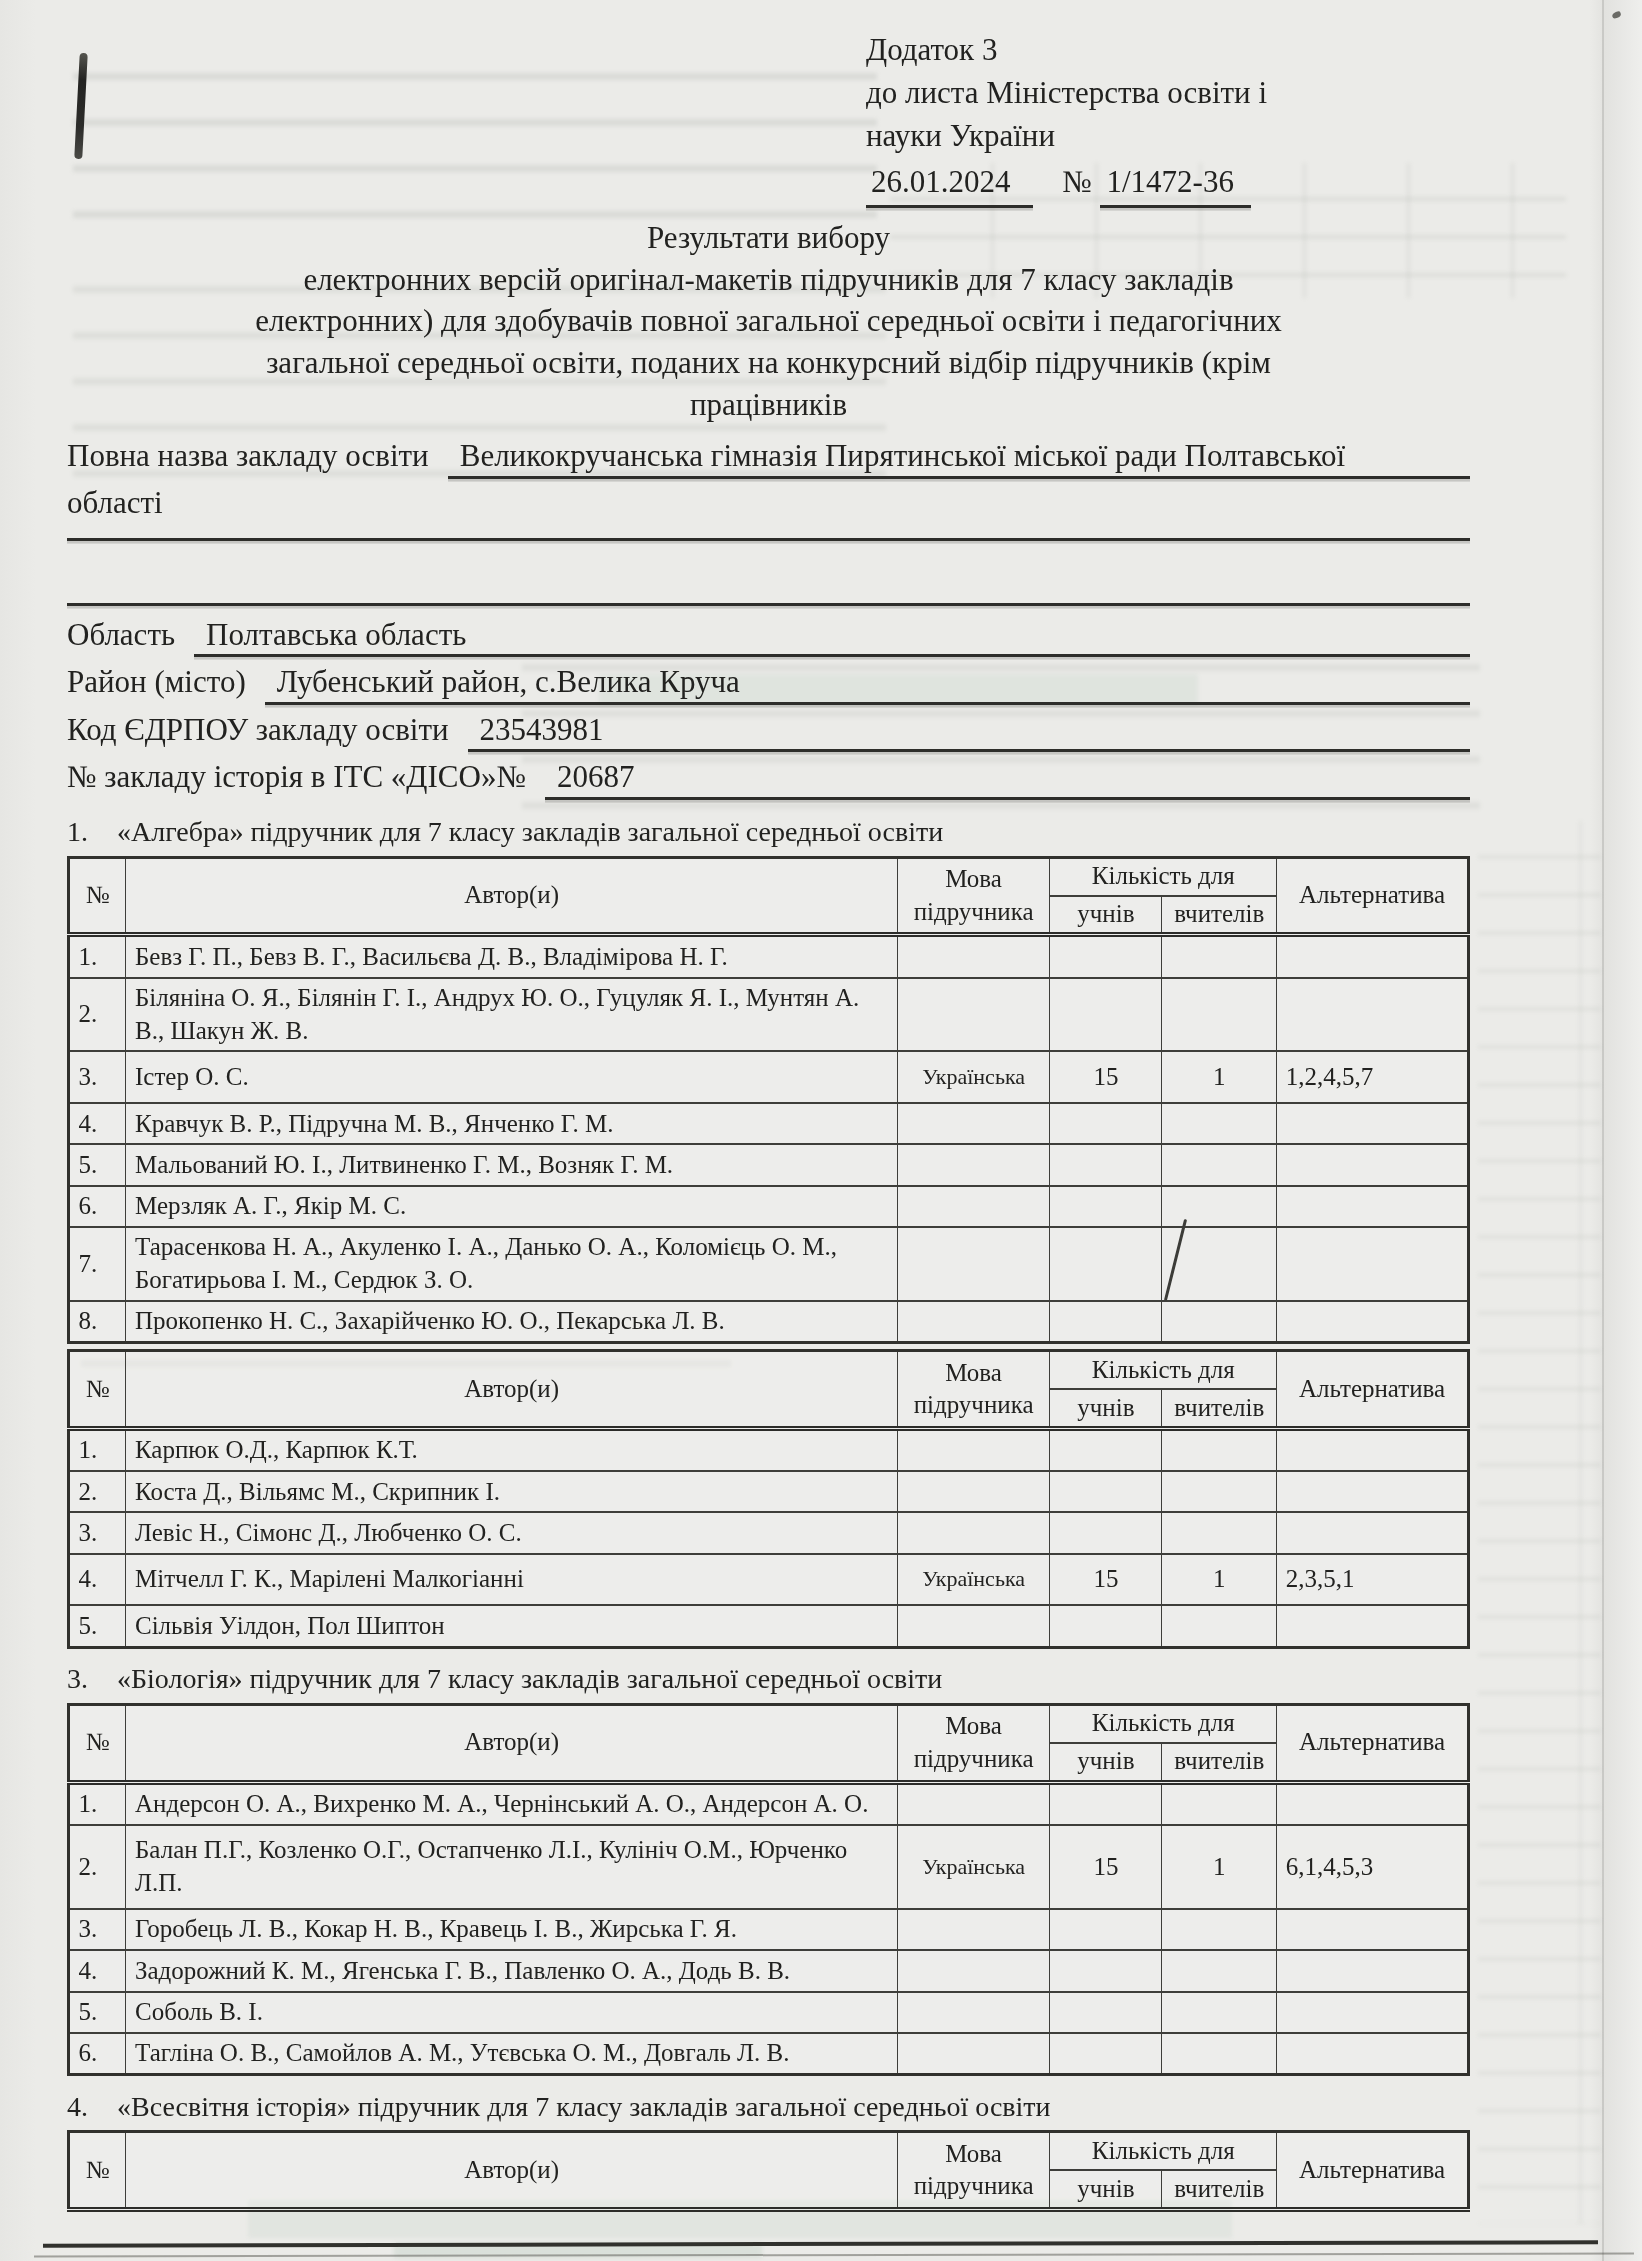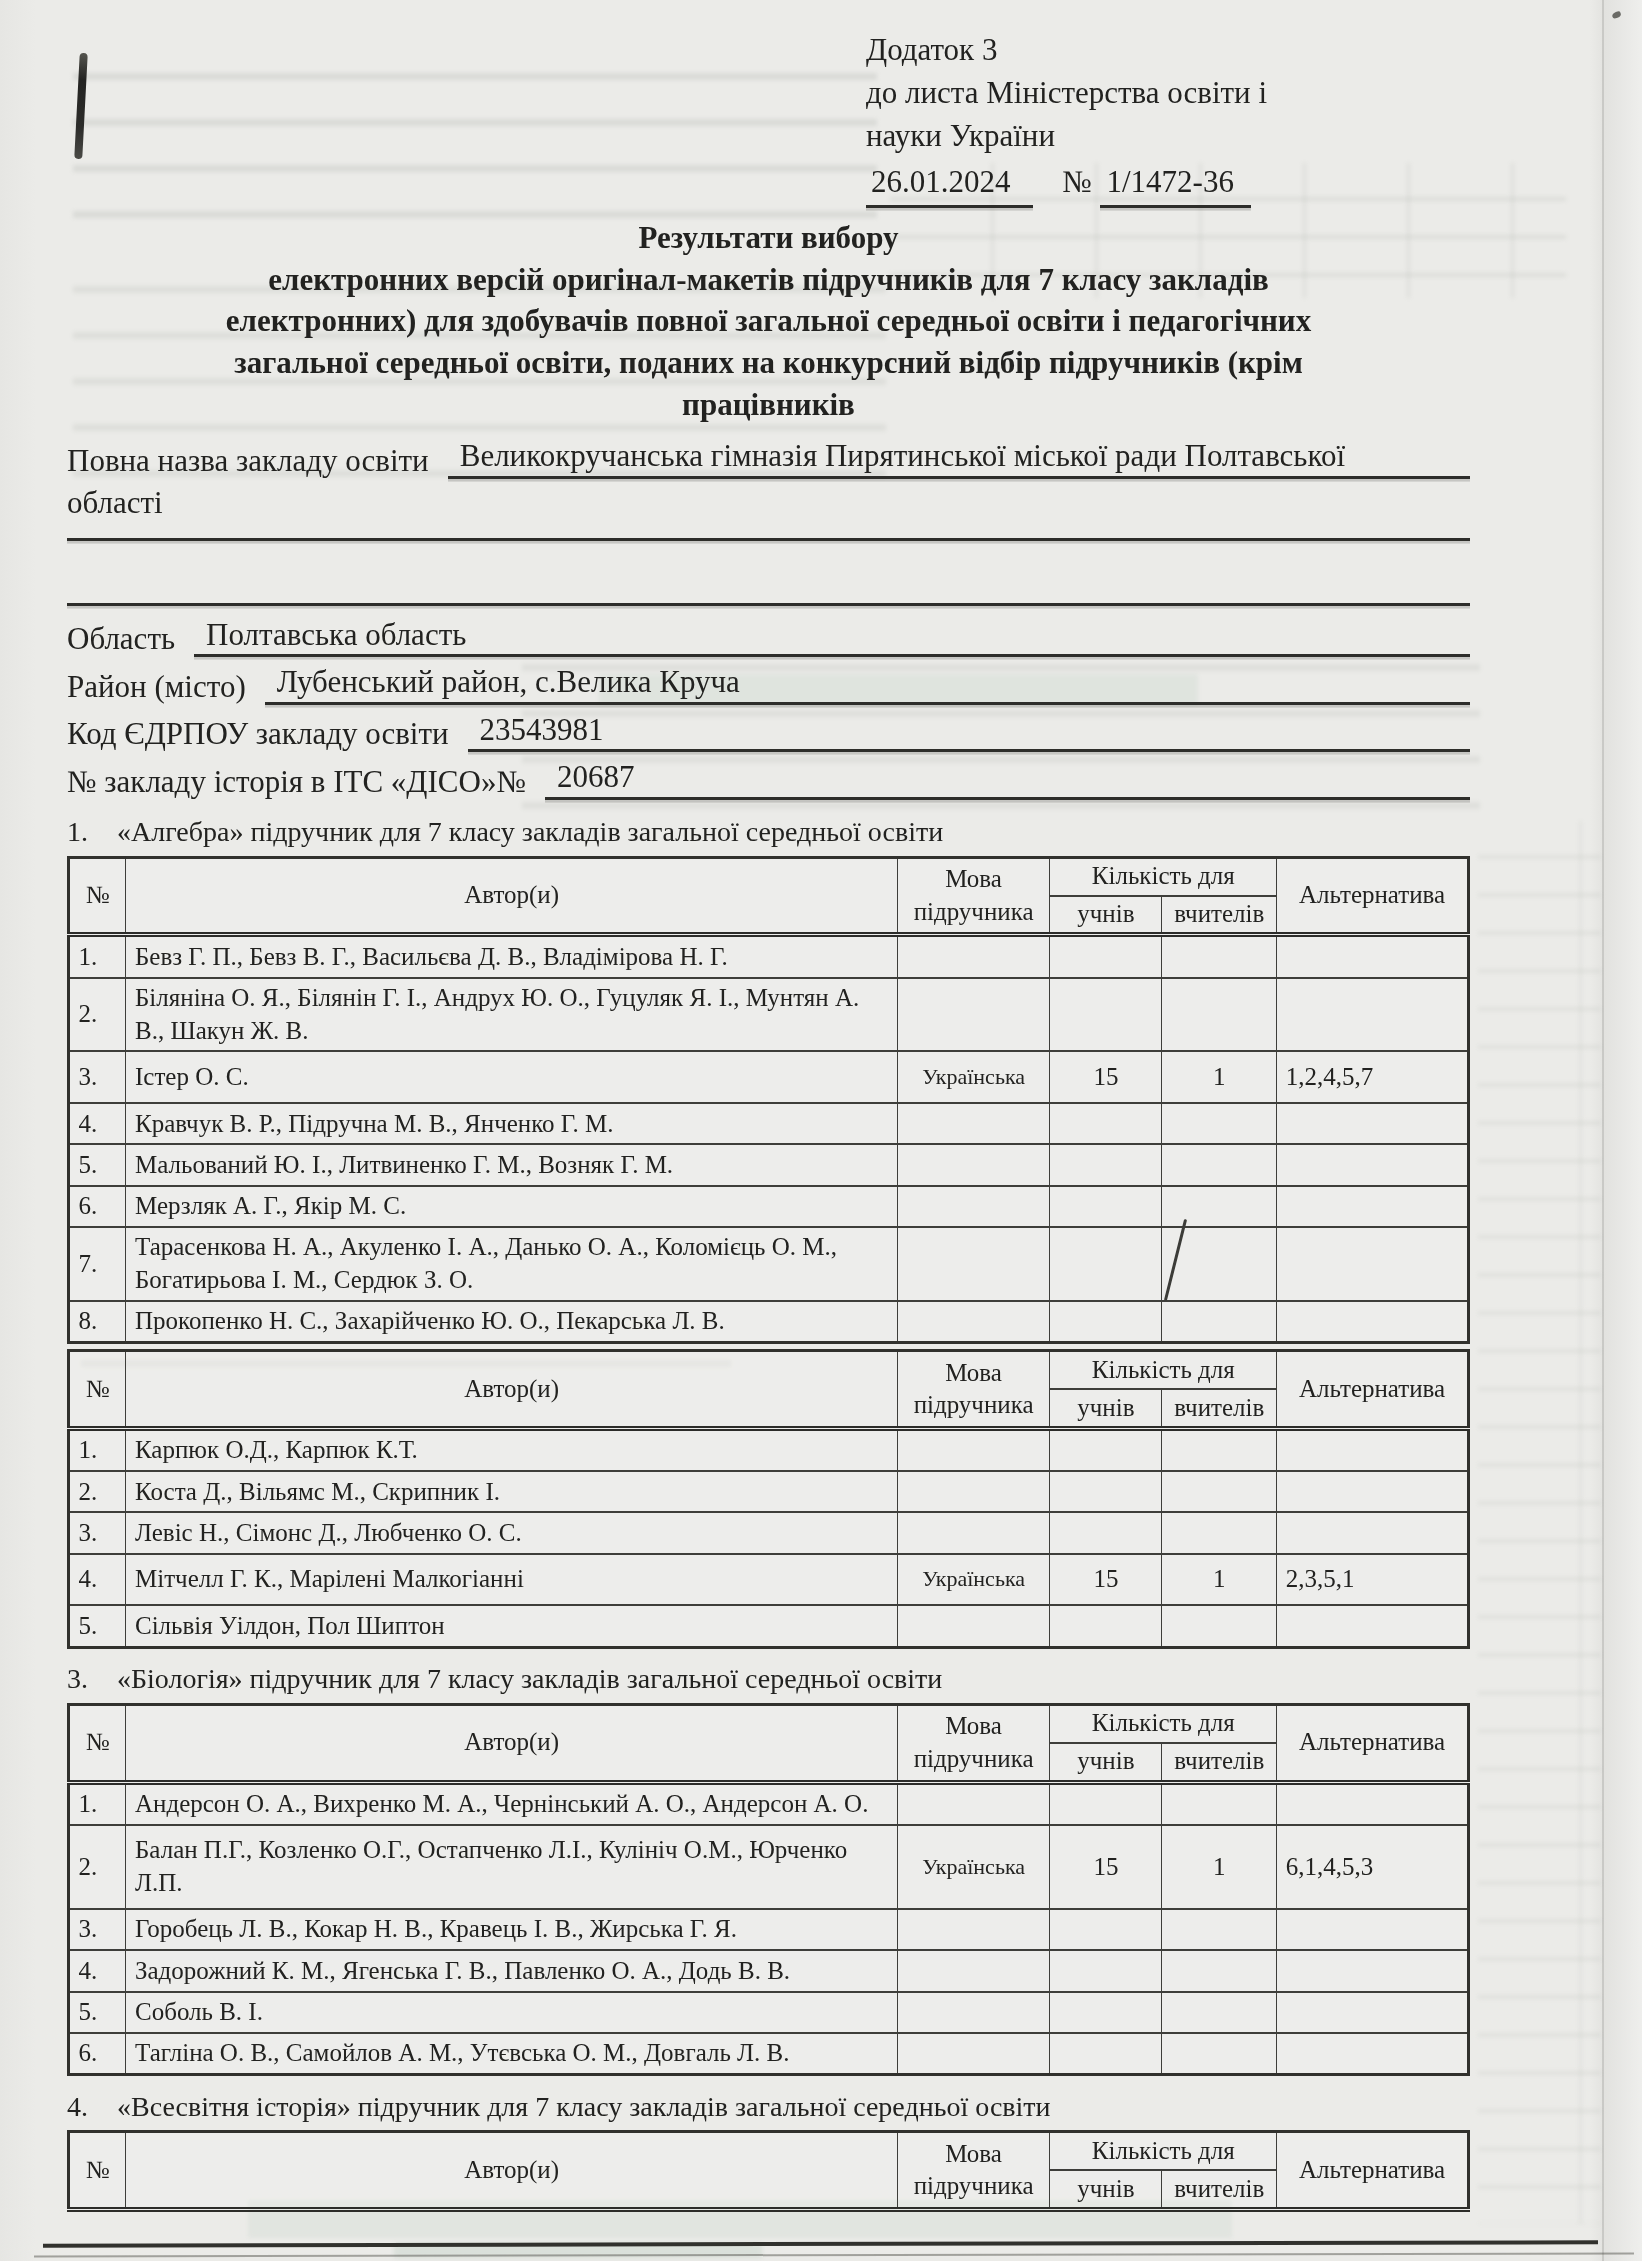--- a/index.html
+++ b/index.html
@@ -31,25 +31,25 @@
   
   .doc-header{margin:29px 0 0 799px;font-size:31px;line-height:1.38;}
   .doc-header .hline{white-space:nowrap;}
   .doc-date-line{margin-top:3.4px;white-space:nowrap;}
   .uline{border-bottom:3.4px solid #2d2d2a;box-shadow:0 2.6px 0 rgba(70,70,62,.22);}
   .date-val{display:inline-block;padding:0 22px 1.7px 5.1px;}
   .num-label{display:inline-block;margin-left:22px;}
   .num-val{display:inline-block;padding:0 17px 1.7px 6.8px;}
 
   
-  .doc-title{margin-top:8.6px;text-align:center;font-weight:bold;font-size:31px;line-height:1.35;}
+  .doc-title{margin-top:8.6px;text-align:center;font-weight:normal;font-size:31px;line-height:1.35;}
 
   
   .fields{margin-top:12px;font-size:31px;}
-  .field-row{display:flex;align-items:flex-end;margin-bottom:6.8px;}
+  .field-row{display:flex;margin-bottom:6.8px;}
   .field-label{white-space:nowrap;padding-right:19px;}
   .field-value{flex:1;padding:0 3.4px 1.7px 12px;white-space:nowrap;}
   .field-cont{padding-bottom:17px;margin-bottom:28px;}
   .field-blank{height:34px;margin-bottom:10.3px;}
 
   
   #sections-root{margin-top:15.4px;}
   .sec-heading{font-size:28px;line-height:1.2;margin:13.7px 0 6.8px;padding-left:50px;}
   .sec-num{display:inline-block;width:50px;margin-left:-50px;}
   .books-table{width:100%;border-collapse:collapse;table-layout:fixed;font-size:25px;line-height:1.3;

